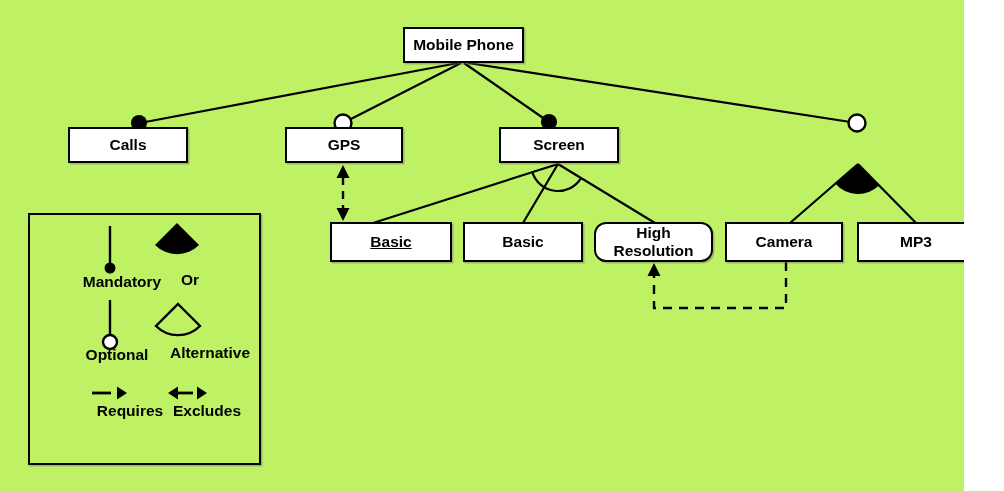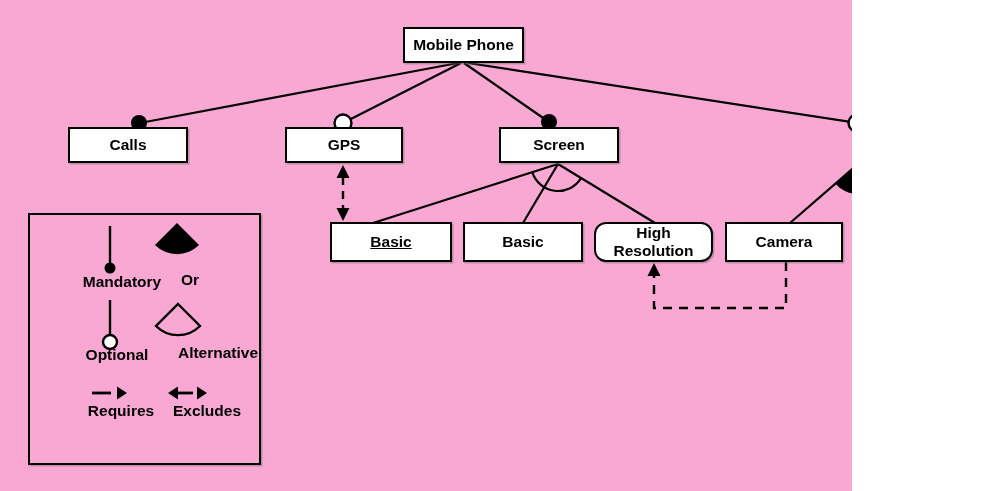--- a/index.html
+++ b/index.html
@@ -1,19 +1,19 @@
 <!DOCTYPE html>
 <html><head>
 <meta charset="utf-8">
 <style>
   html,body{margin:0;padding:0;}
   .canvas{
     position:relative;
-    width:852px;height:491px;
-    background:#f9a8d4;
+    width:964px;height:491px;
+    background:#bef264;
     font-family:"Liberation Sans", sans-serif;
     overflow:hidden;
   }
   .box{
     position:absolute;
     background:#ffffff;
     border:2px solid #000;
     box-sizing:border-box;
     display:flex;align-items:center;justify-content:center;
     text-align:center;
@@ -118,17 +118,17 @@
     <span>Camera</span>
   </div>
   <div class="box" style="left:857px;top:222px;width:118px;height:40px;text-align:center;">
     <span>MP3</span>
   </div>
 
   <div class="legend-frame"></div>
   <div class="legend-label" style="left:111px;top:273px;">Mandatory</div>
   <div class="legend-label" style="left:179px;top:271px;">Or</div>
   <div class="legend-label" style="left:106px;top:346px;">Optional</div>
-  <div class="legend-label" style="left:199px;top:344px;margin-left:8px;">Alternative</div>
-  <div class="legend-label" style="left:110px;top:402px;">Requires</div>
+  <div class="legend-label" style="left:199px;top:344px;">Alternative</div>
+  <div class="legend-label" style="left:119px;top:402px;">Requires</div>
   <div class="legend-label" style="left:196px;top:402px;">Excludes</div>
 
 </div>
 
 </body></html>

